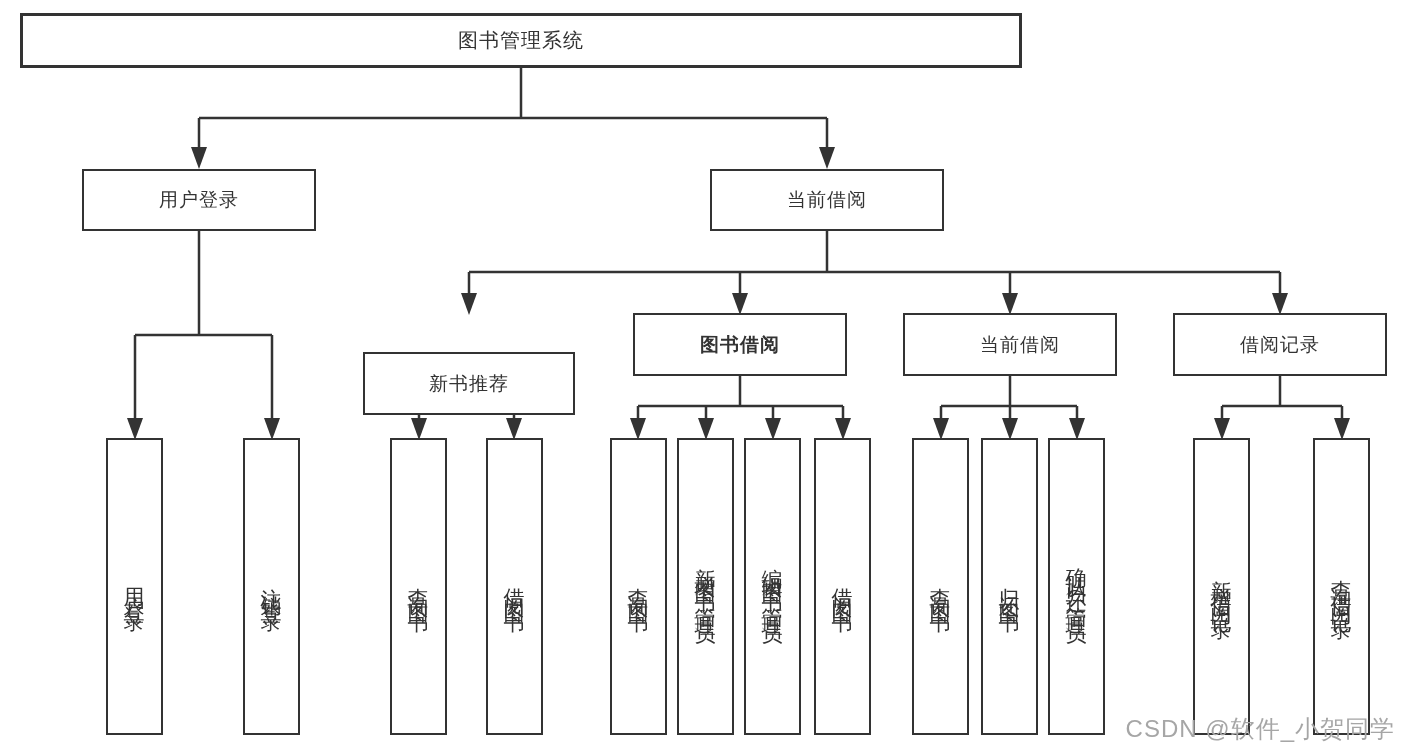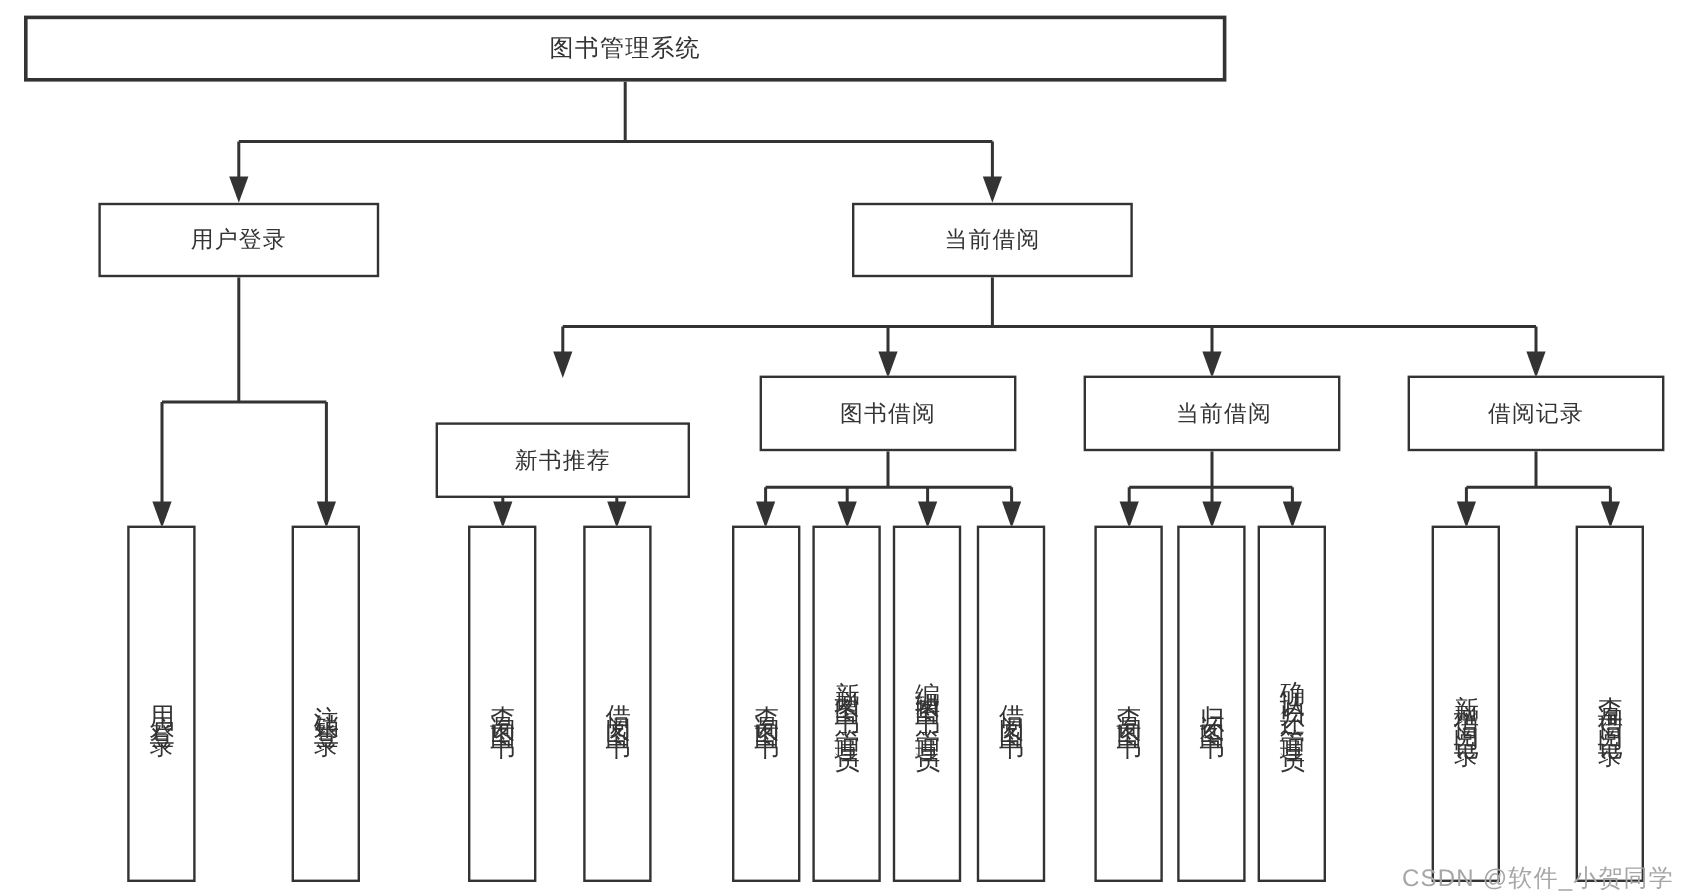--- a/index.html
+++ b/index.html
@@ -29,21 +29,21 @@
   }
   .node.root{
     left:20px;top:13px;width:1002px;height:55px;
     border-width:3px;font-size:20px;
   }
   .node.l2{top:169px;height:62px;}
   .node.l2a{left:82px;width:234px;}
   .node.l2b{left:710px;width:234px;}
   .node.l3{top:313px;height:63px;}
   .node.l3a{left:363px;width:212px;margin-top:39px;}
-  .node.l3b{left:633px;width:214px;}
+  .node.l3b{left:633px;width:214px;font-weight:bold;}
   .node.l3c{left:903px;width:214px;padding-left:20px;}
   .node.l3d{left:1173px;width:214px;}
   .leaf{
     position:absolute;
     top:438px;height:297px;width:57px;
     box-sizing:border-box;
     background:#ffffff;
     border:2px solid var(--line);
     display:flex;align-items:center;justify-content:center;
   }
@@ -52,21 +52,21 @@
     text-orientation:mixed;
     font-size:21px;
     letter-spacing:8px;
     line-height:1;
     white-space:nowrap;
     color:var(--text);
   }
   .watermark{
     position:absolute;
     right:6px;bottom:2px;
-    font-size:20px;
+    font-size:24px;
     color:var(--wm);
     letter-spacing:1px;
     white-space:nowrap;
   }
 </style>
 </head>
 <body>
 
 <div class="canvas">
 

